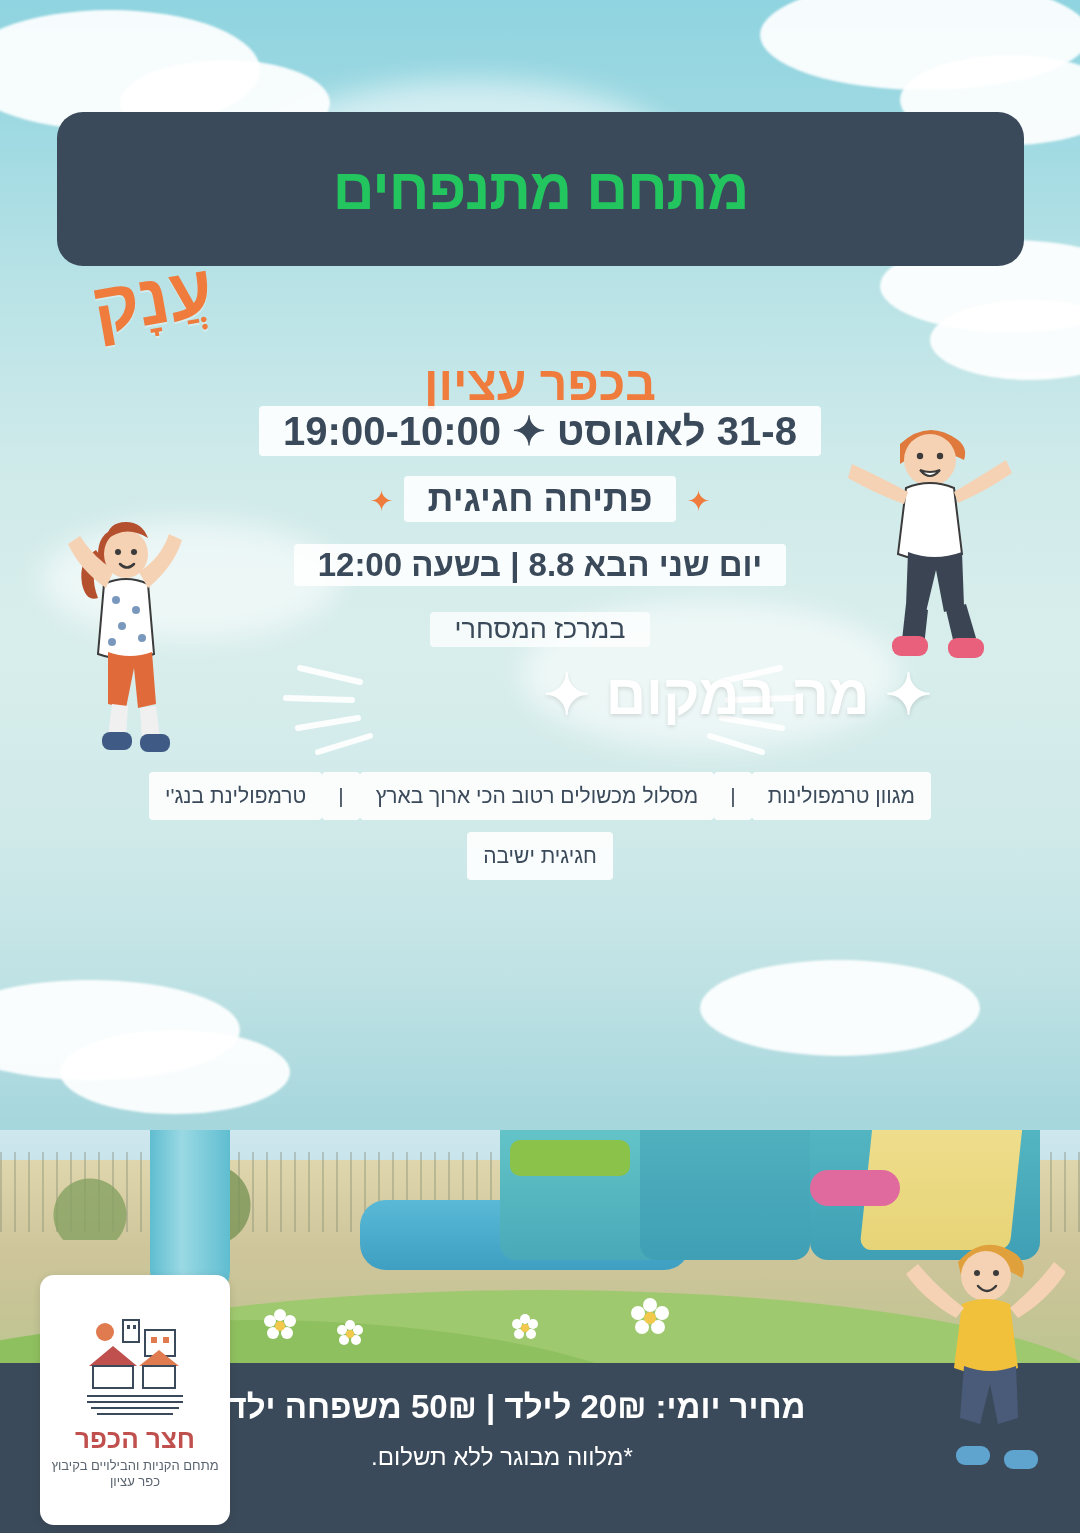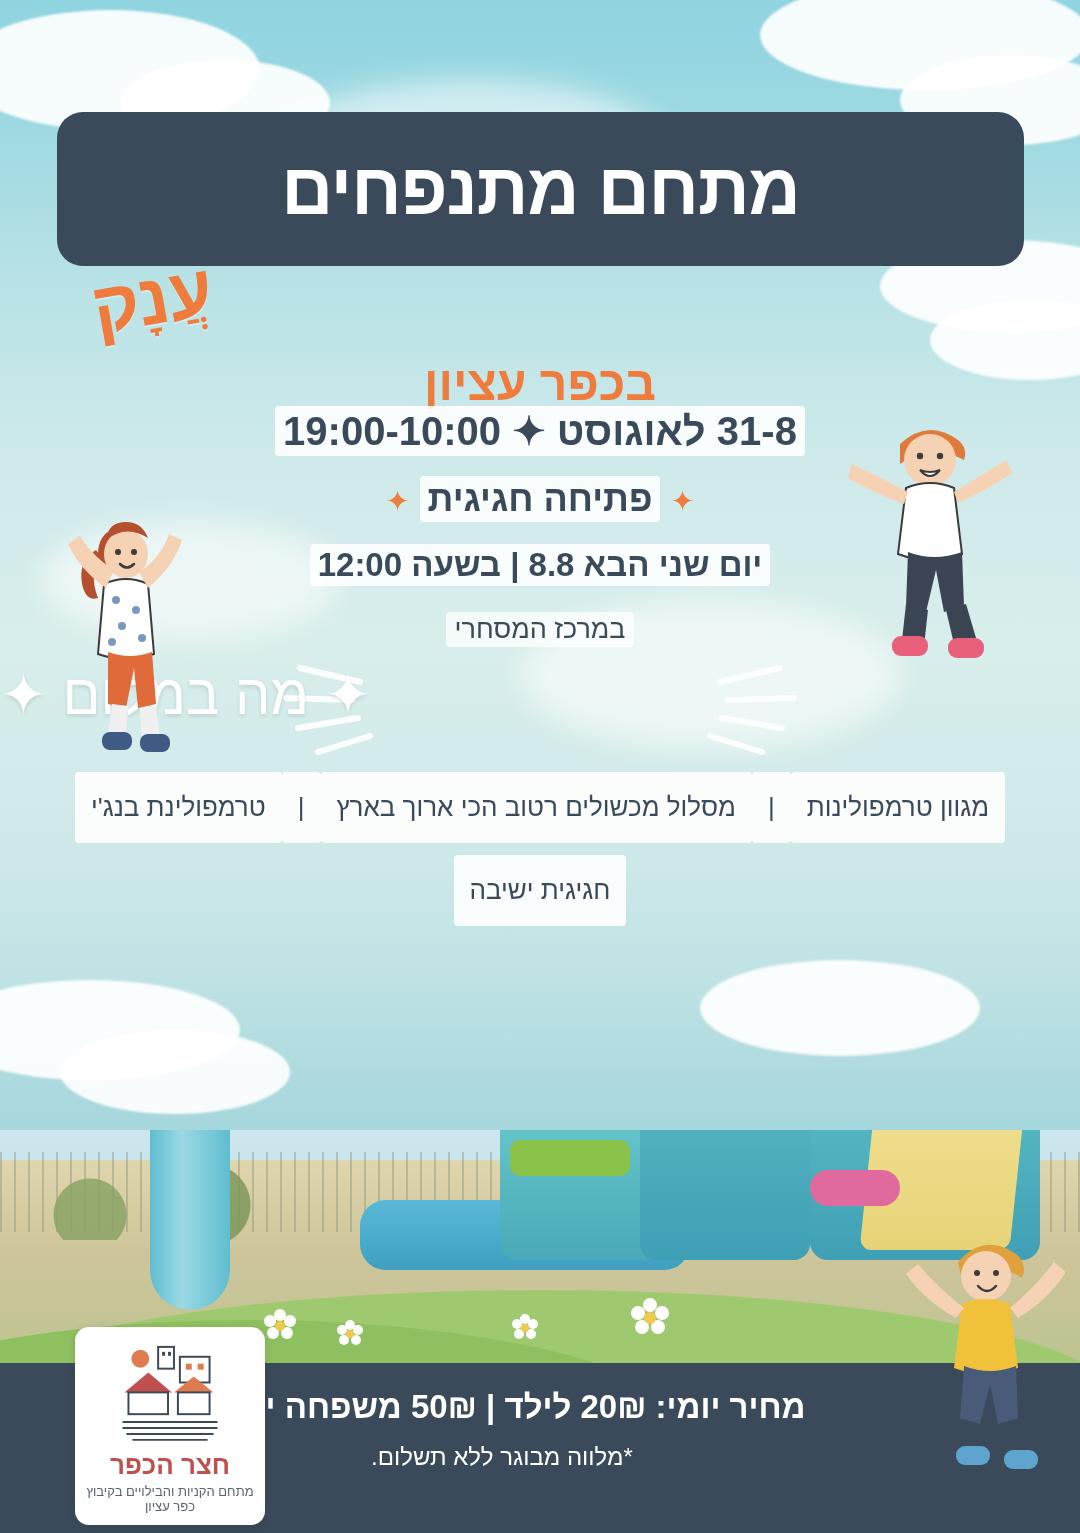--- a/index.html
+++ b/index.html
@@ -59,22 +59,22 @@
     top: 112px;
     width: 967px;
     height: 154px;
     background: #3b4a5a;
     border-radius: 26px;
     display: flex;
     align-items: center;
     justify-content: center;
   }
   .title-banner .title-text {
-    color: #ffffff;
-    font-size: 72px;
+    color: #22c55e;
+    font-size: 58px;
     font-weight: bold;
     letter-spacing: -1px;
     line-height: 1;
     white-space: nowrap;
   }
 
   .giant-word {
     position: absolute;
     left: 92px;
     top: 258px;
@@ -100,21 +100,21 @@
   .band {
     position: absolute;
     left: 0;
     width: 1080px;
     text-align: center;
   }
   .band .chip {
     display: inline-block;
     background: rgba(255,255,255,0.88);
     color: #3b4a5a;
-    padding: 2px 8px;
+    padding: 2px 24px;
     border-radius: 4px;
     font-weight: bold;
   }
 
   .dates      { top: 406px; font-size: 40px; }
   .opening    { top: 476px; font-size: 36px; }
   .opening .chip { color: #3b4a5a; }
   .day        { top: 544px; font-size: 33px; }
   .place      { top: 612px; font-size: 27px; }
   .place .chip{ font-weight: normal; background: rgba(255,255,255,0.75); }
@@ -124,24 +124,24 @@
     font-size: 0.8em;
     vertical-align: middle;
   }
 
   
   .whats-here {
     position: absolute;
     top: 662px;
     left: 0;
     width: 932px;
-    text-align: left;
+    text-align: right;
     color: #ffffff;
     font-size: 56px;
-    font-weight: normal;
+    font-weight: bold;
     text-shadow: 0 2px 4px rgba(0,0,0,0.12);
   }
   .rays {
     position: absolute;
     top: 648px;
     left: 0;
     width: 1080px;
     height: 110px;
     pointer-events: none;
   }
@@ -153,22 +153,22 @@
     width: 1080px;
     text-align: center;
   }
   .feat-row {
     margin-bottom: 12px;
   }
   .feat-row .chip {
     display: inline-block;
     background: rgba(255,255,255,0.9);
     color: #3b4a5a;
-    font-size: 26px;
-    padding: 20px 16px;
+    font-size: 21px;
+    padding: 12px 16px;
     border-radius: 4px;
     white-space: nowrap;
   }
   .feat-row .sep { color: #3b4a5a; }
 
   
   .photo-area {
     position: absolute;
     left: 0;
     top: 1130px;
@@ -283,30 +283,29 @@
     font-size: 24px;
     padding-right: 76px;
   }
 
   
   .logo-card {
     position:absolute;
     left: 40px;
     bottom: 8px;
     width: 190px;
-    height: 198px;
+    height: 250px;
     background:#ffffff;
     border-radius: 14px;
     box-shadow: 0 2px 8px rgba(0,0,0,0.12);
     display:flex;
     flex-direction:column;
     align-items:center;
     justify-content:center;
     padding: 10px;
-    margin-left: 35px;
   }
   .logo-mark { width: 120px; height: 110px; }
   .logo-name {
     color:#c0504d;
     font-size: 26px;
     font-weight:bold;
     margin-top: 4px;
   }
   .logo-sub {
     color:#5a6470;

